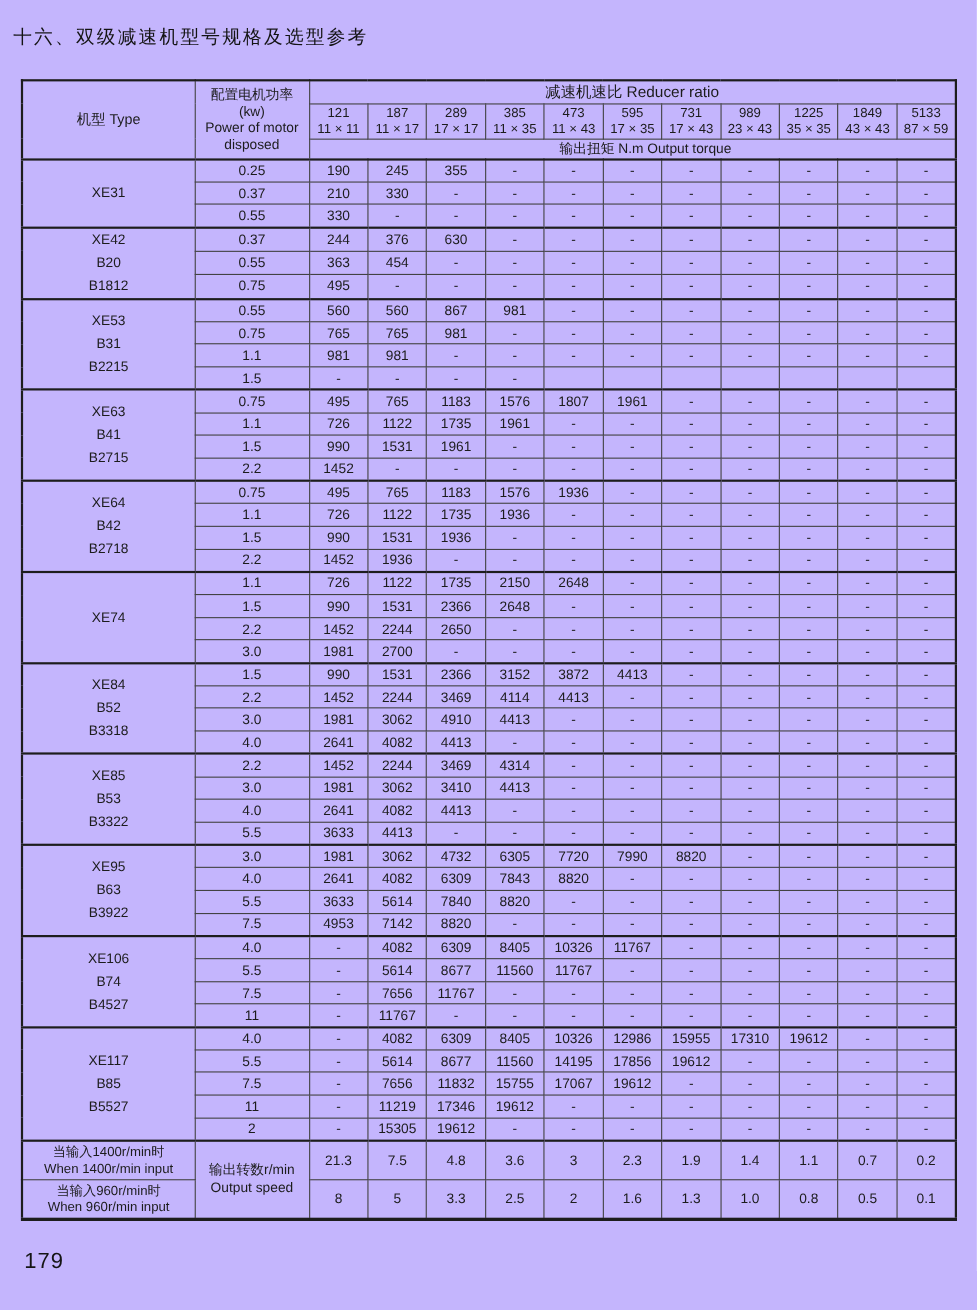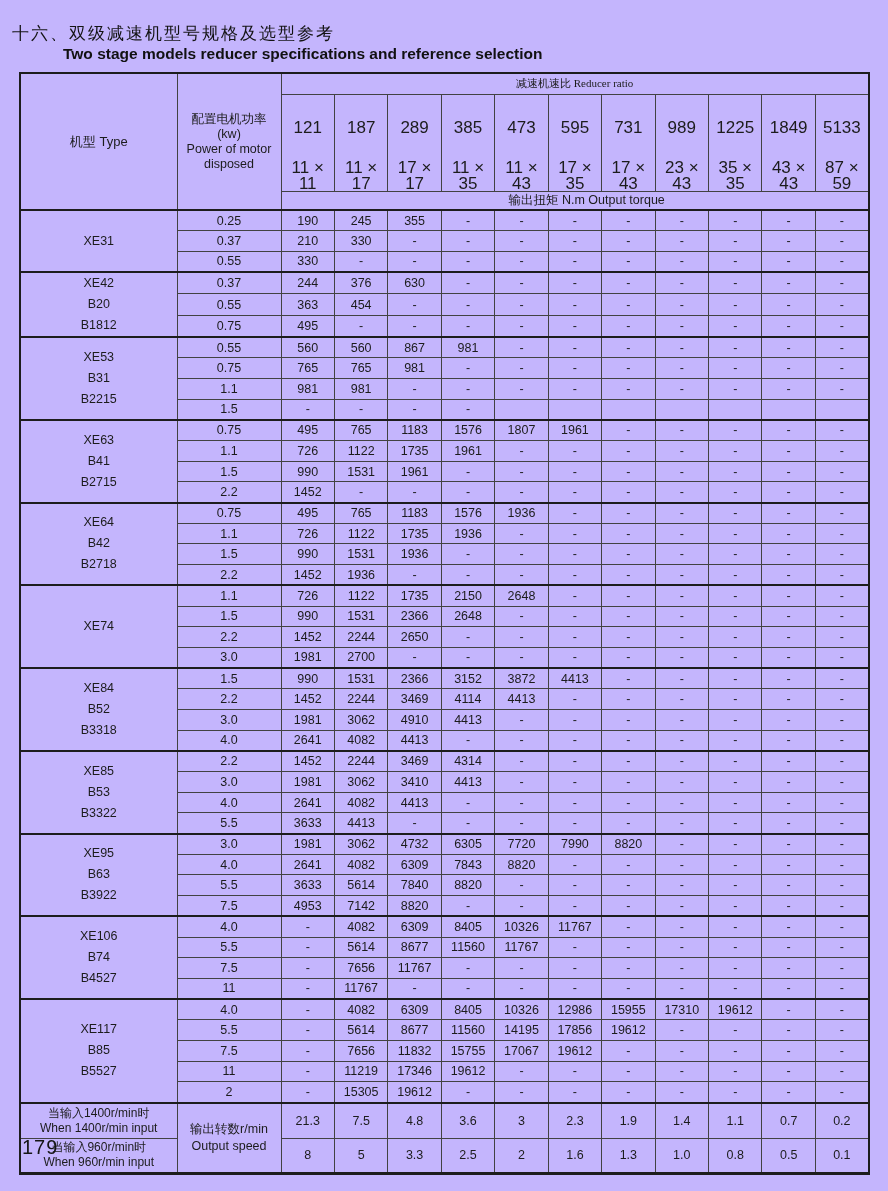--- a/index.html
+++ b/index.html
@@ -39,38 +39,37 @@
   }
   tr.hd1 { height:21px; }
   tr.hd2 { height:32px; }
   tr.hd3 { height:18px; }
   tr.rw  { height:20.7px; }
   tr.speed-rw { height:35.5px; }
   .group-start td { border-top:2.4px solid #1d1d1d; }
   .hd3 td { border-bottom:2px solid #1d1d1d; }
   .type-head { font-size:13px; }
   .power-head div { font-size:12.5px; line-height:15px; }
-  .ratio-head { font-size:11px;font-family:Liberation Serif, serif; }
-  .ratio-cell div { font-size:17px; line-height:15.5px;margin-top:25px; }
+  .ratio-head { font-size:14px; }
+  .ratio-cell div { font-size:12px; line-height:15.5px; }
   .torque-head { font-size:12.5px;padding-left:24px; }
   .model-cell div { font-size:12.5px; line-height:21px; }
   .speed-label-cell div { font-size:12px; line-height:15px; }
   .output-cell div { font-size:12.5px; line-height:17px; }
   .page-number {
     position:absolute; left:22px; top:1136px;
     font-size:20px; color:#151515; letter-spacing:1px;
   }
 </style>
 </head>
 <body>
 
 <div class="sheet">
 
   <div class="title-zh">十六、双级减速机型号规格及选型参考</div>
-  <div class="title-en">Two stage models reducer specifications and reference selection</div>
 
   <table class="spec">
     <colgroup>
       <col style="width:157px">
       <col style="width:104px">
       <col style="width:53.45px">
         <col style="width:53.45px">
         <col style="width:53.45px">
       <col style="width:53.45px">
         <col style="width:53.45px">

